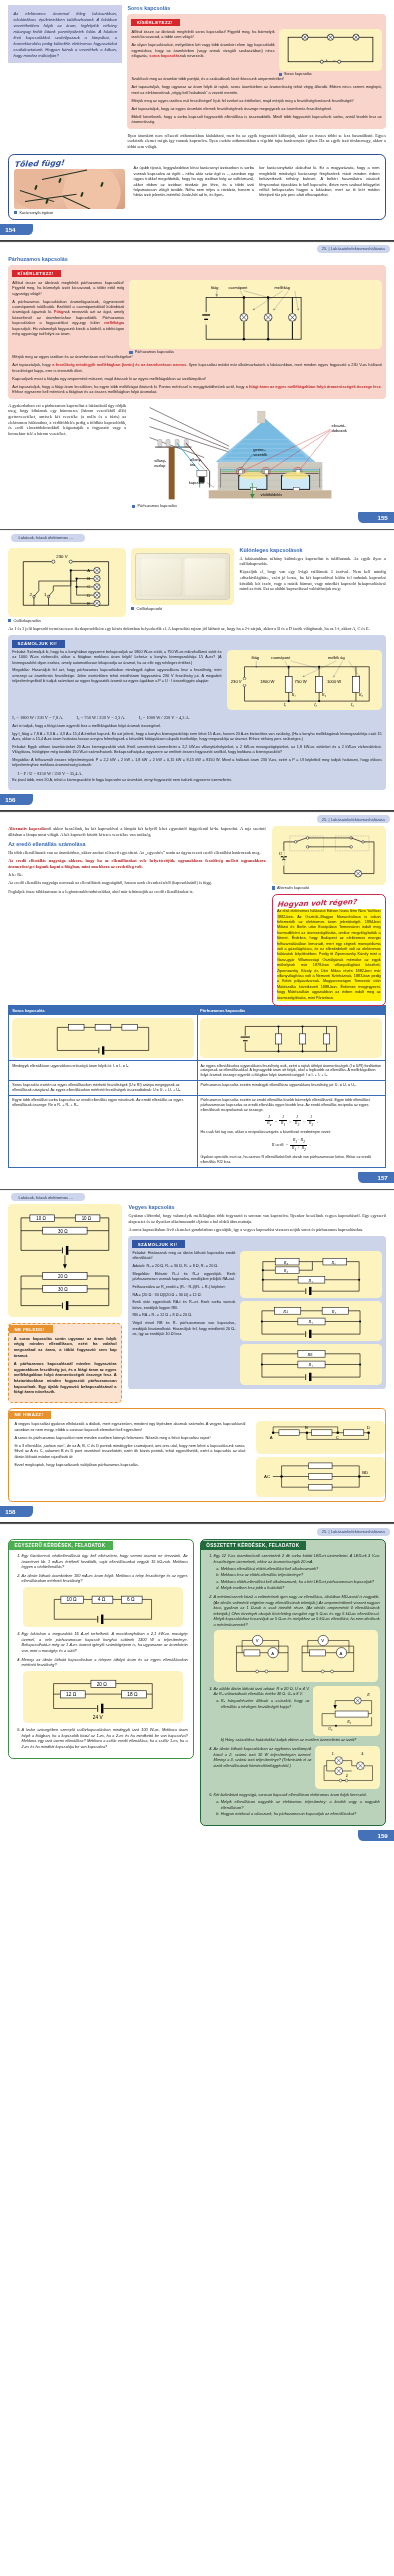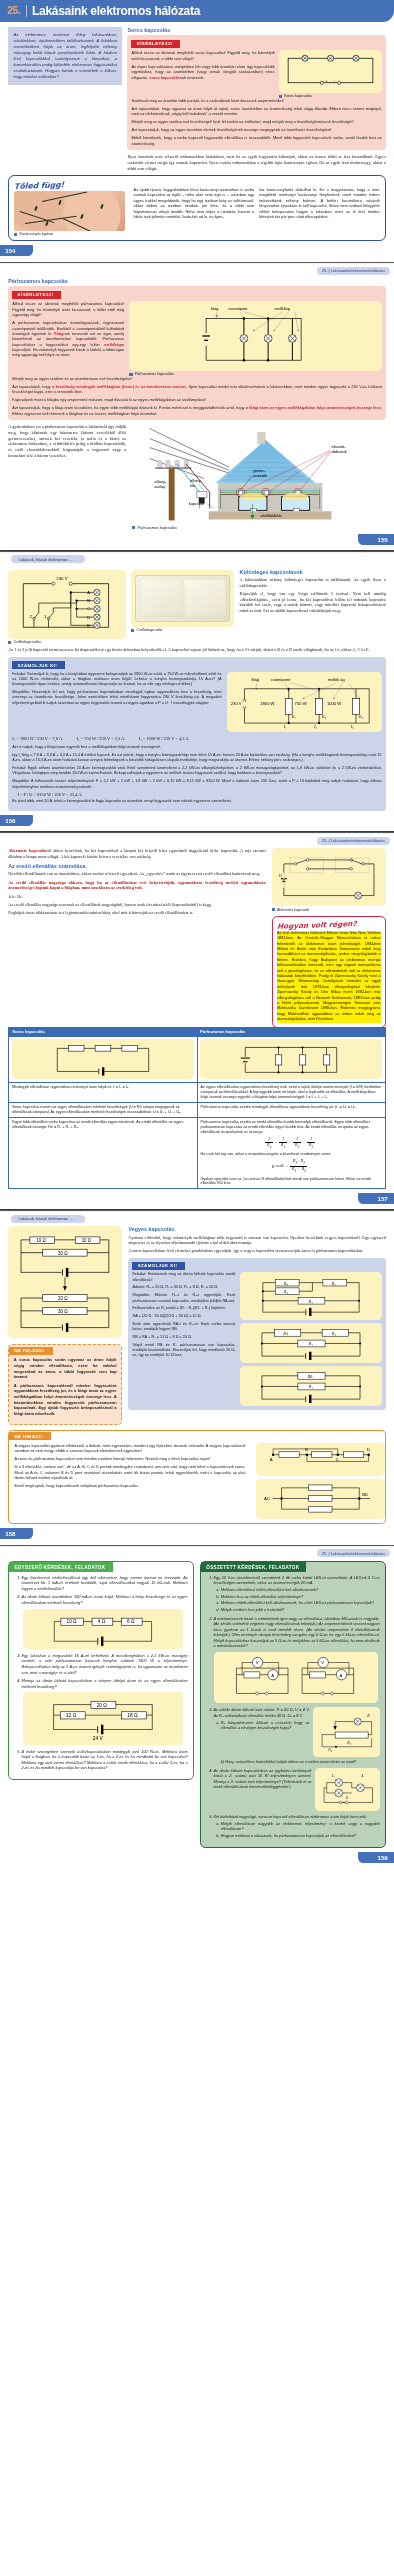--- a/index.html
+++ b/index.html
@@ -193,25 +193,20 @@
   .frac .den { padding:0 1.5px; }
   .formula { font-family:"Liberation Serif", serif; font-size:4.4px; display:flex; align-items:center; flex-wrap:wrap; gap:1px; margin:2.1px 0; }
   .ital { font-style:italic; }
   svg { display:block; }
 </style>
 </head>
 <body>
 
 <div class="page">
 
-  <div class="chapter-banner">
-    <span class="chapter-num">25.</span>
-    <span class="chapter-bar"></span>
-    <span class="chapter-title">Lakásaink elektromos hálózata</span>
-  </div>
 
   <div class="cols" style="margin-top:5.2px; align-items:flex-start;">
 
     <div style="width:114px; flex:0 0 114px;">
       <div class="intro-box">Az elektromos árammal főleg lakásunkban, iskolánkban, épületeinkben találkozhatunk. A falakban vezetékekben folyik az áram, legfeljebb néhány műanyag fedőt látunk panelépületek falán. A falakon lévő kapcsolókkal szabályozzuk a lámpákat, a konnektorokba pedig különféle elektromos fogyasztókat csatlakoztatunk. Hogyan futnak a vezetékek a falban, hogy mindez működjön?</div>
     </div>
 
     <div style="flex:1;">
       <h3 class="sec">Soros kapcsolás</h3>
 

